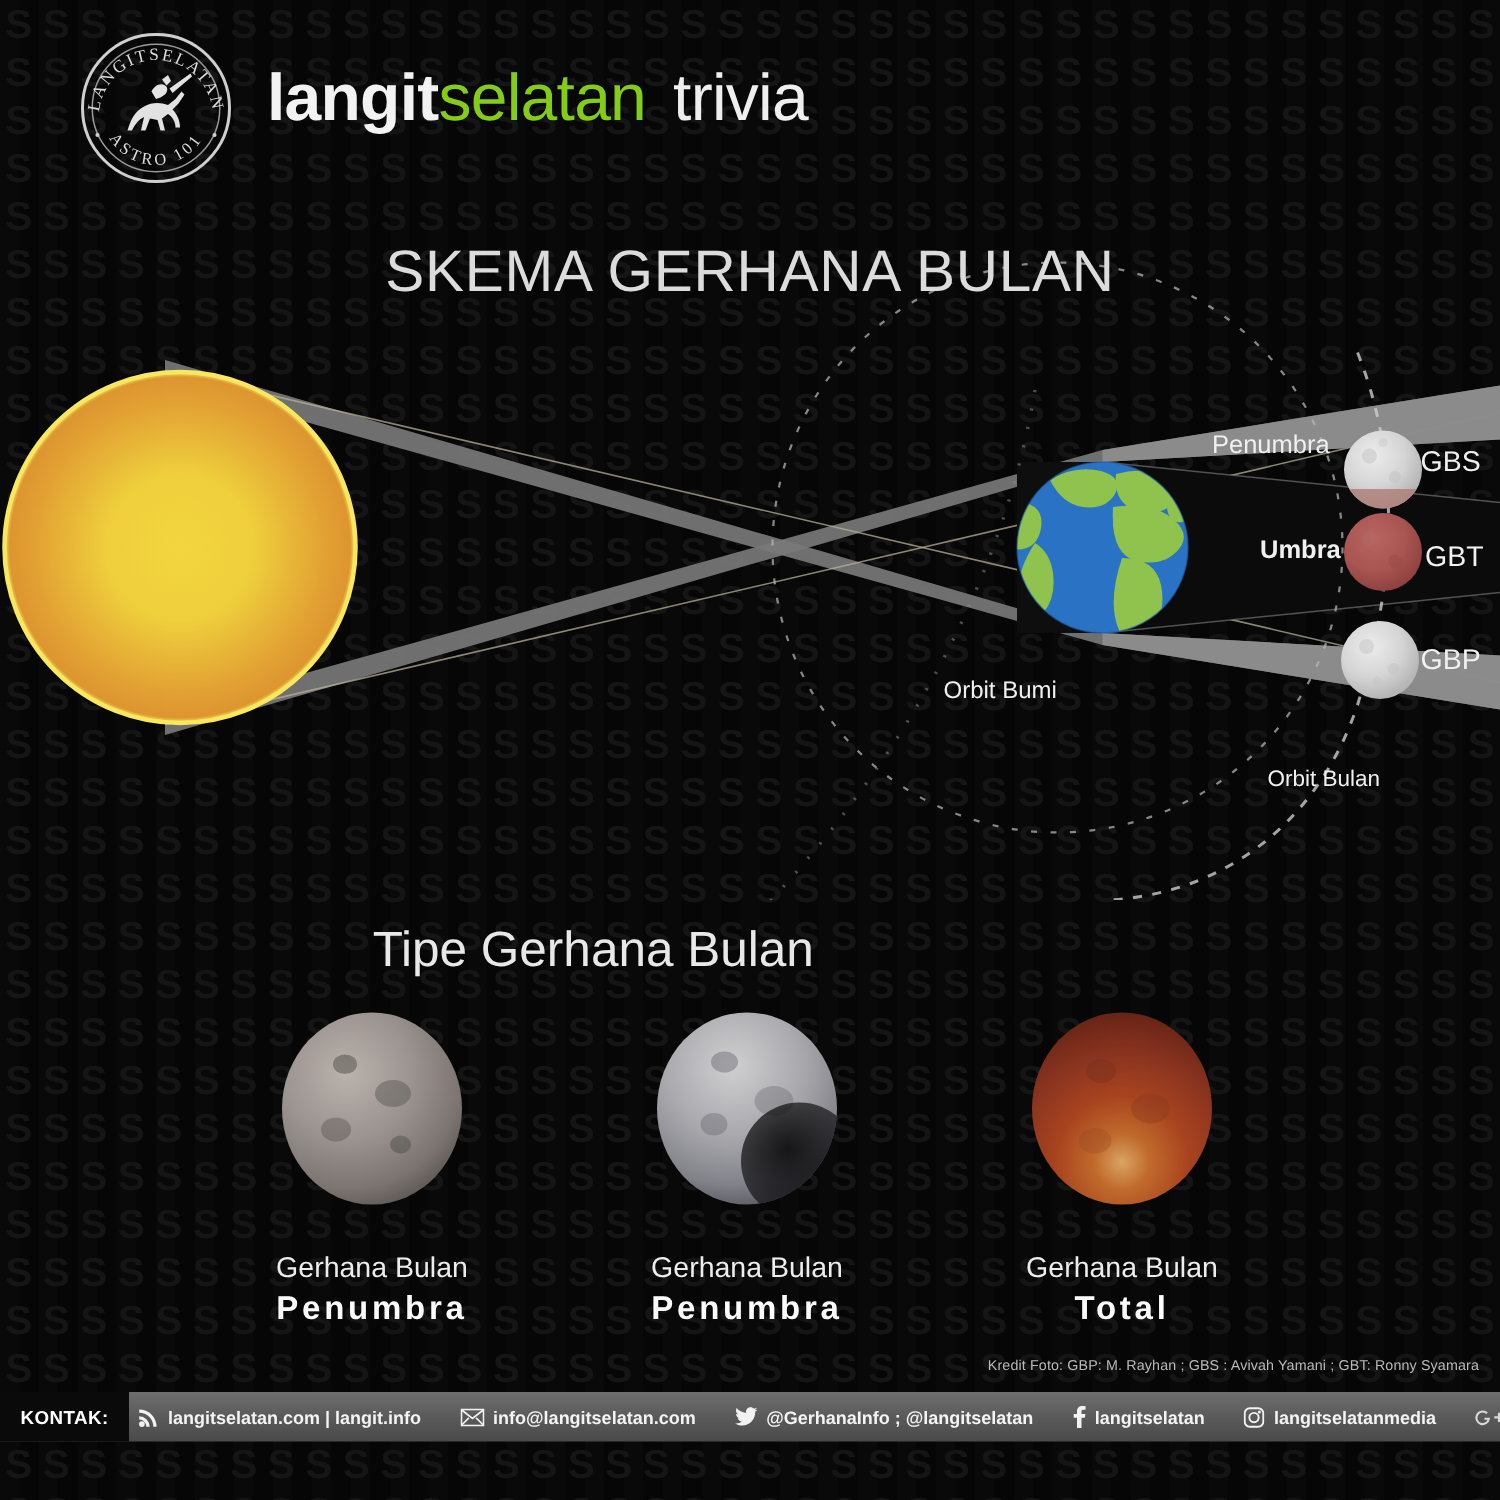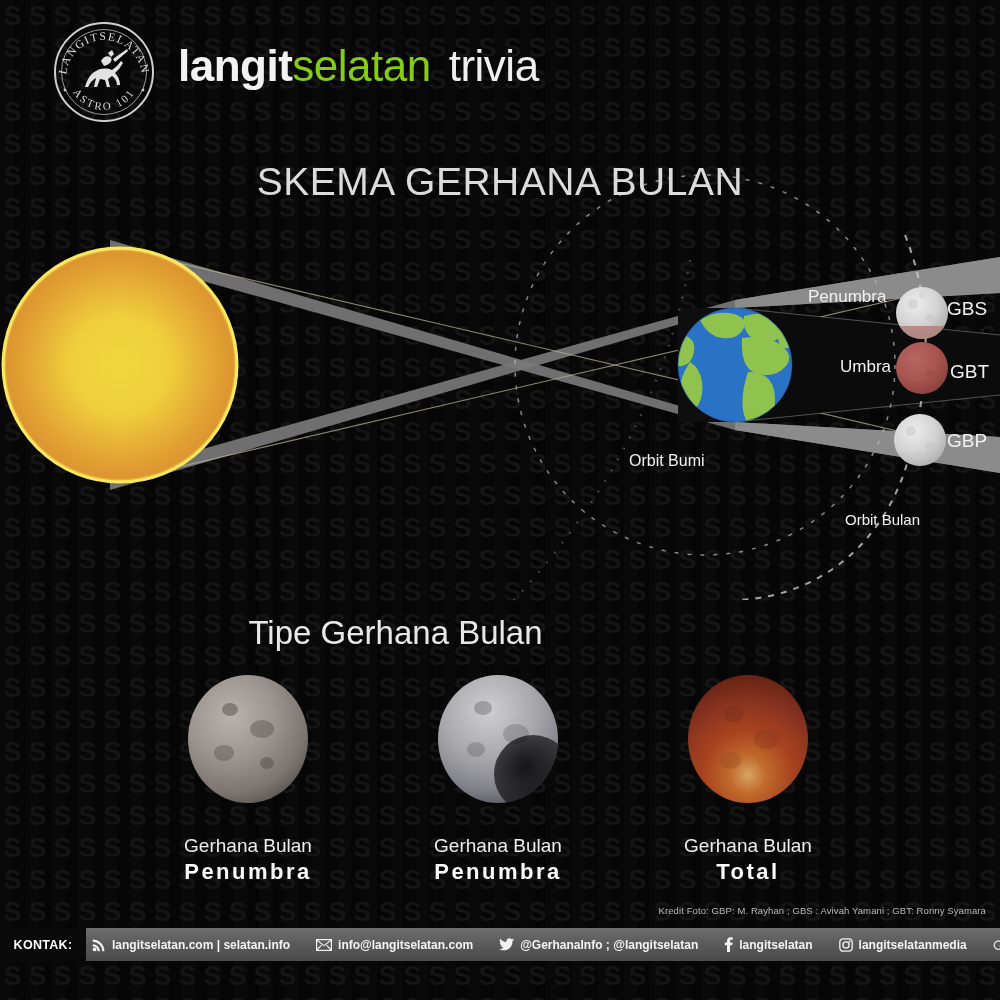--- a/index.html
+++ b/index.html
@@ -67,21 +67,21 @@
     position:absolute; left:0; top:20px; width:1000px; text-align:center;
     font-size:39px; color:#dcdcdc; letter-spacing:0.5px; font-weight:400;
     z-index:6;
   }
   #diagram-svg{ position:absolute; left:0; top:0; }
 
   .diag-label{
     position:absolute; color:#f0f0f0; z-index:7; white-space:nowrap;
   }
   #label-penumbra{ left:808px; top:147px; font-size:17px; }
-  #label-umbra   { left:840px; top:217px; font-size:17px; }
+  #label-umbra   { left:840px; top:217px; font-size:17px;font-weight:bold; }
   #label-gbs     { left:947px; top:158px; font-size:19px; }
   #label-gbt     { left:950px; top:221px; font-size:19px; }
   #label-gbp     { left:947px; top:290px; font-size:19px; }
   #label-orbit-bumi { left:629px; top:312px; font-size:16px; }
   #label-orbit-bulan{ left:845px; top:371px; font-size:15px; }
 
   
   #types{ position:absolute; left:0; top:600px; width:1000px; height:300px; }
   #types-title{
     position:absolute; left:0; top:14px; width:791px; text-align:center;
@@ -1629,21 +1629,21 @@
     <div class="foot-item">
       <span class="foot-icon">
         <svg width="14" height="14" viewBox="0 0 14 14">
             <g fill="#f2f2f2">
           <circle cx="2.6" cy="11.4" r="1.9"></circle>
           <path d="M0.8,6.2 A7,7 0 0 1 7.8,13.2 L5.6,13.2 A4.8,4.8 0 0 0 0.8,8.4 Z"></path>
           <path d="M0.8,1.6 A11.6,11.6 0 0 1 12.4,13.2 L10.2,13.2 A9.4,9.4 0 0 0 0.8,3.8 Z"></path>
         </g>
           </svg>
       </span>
-      <span>langitselatan.com | selatan.info</span>
+      <span>langitselatan.com | langit.info</span>
     </div>
 
     <div class="foot-item">
       <span class="foot-icon">
         <svg width="16" height="12" viewBox="0 0 16 12">
           <rect x="0.6" y="0.6" width="14.8" height="10.8" fill="none" stroke="#f2f2f2" stroke-width="1.2"></rect>
           <path d="M0.8,1 L8,6.6 L15.2,1" fill="none" stroke="#f2f2f2" stroke-width="1.1"></path>
           <path d="M0.8,11 L5.6,6.2 M15.2,11 L10.4,6.2" fill="none" stroke="#f2f2f2" stroke-width="1.1"></path>
         </svg>
       </span>

